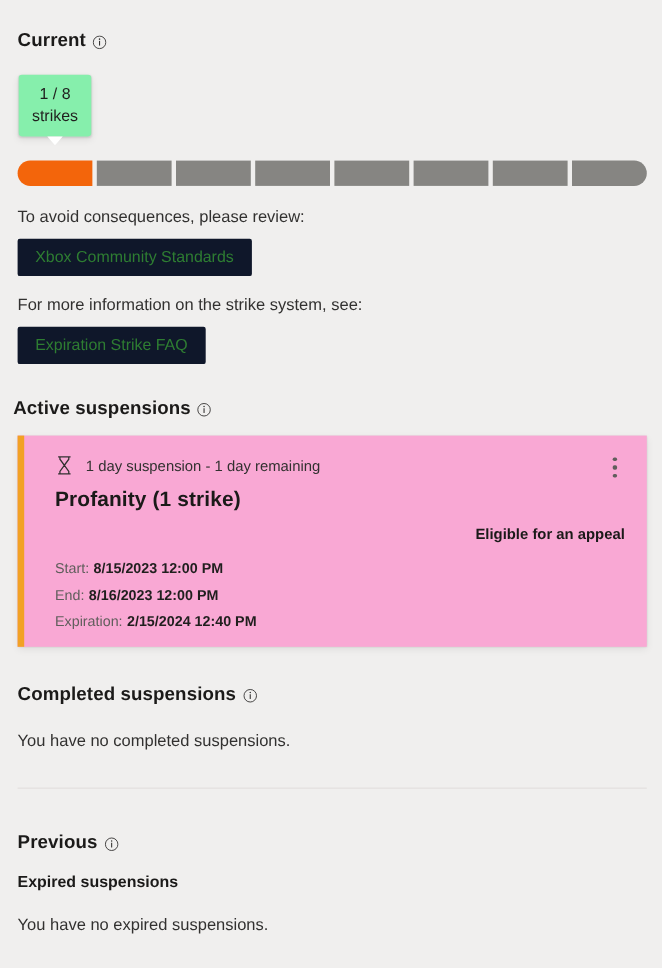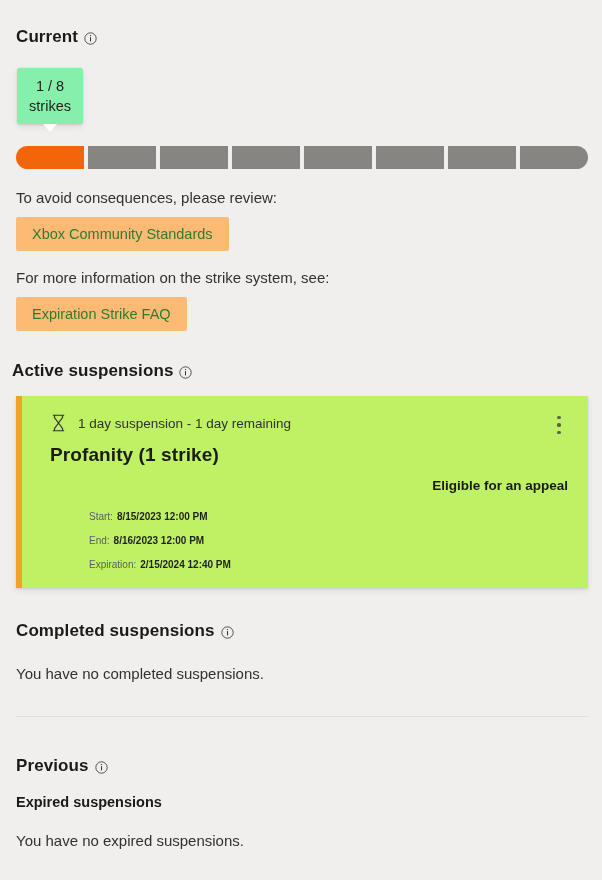--- a/index.html
+++ b/index.html
@@ -102,21 +102,21 @@
     font-size: 15px;
     color: #323130;
     white-space: nowrap;
   }
   .p-review { top: 189px; }
   .p-info   { top: 269px; }
 
   .linkbtn {
     position: absolute;
     left: 16px;
-    background: #fdba74;
+    background: #0f172a;
     border: none;
     border-radius: 2px;
     padding: 0 16px;
     height: 34px;
     line-height: 34px;
     font-family: "Liberation Sans", sans-serif;
     font-size: 14.5px;
     color: #2e7d32;
     cursor: pointer;
     white-space: nowrap;
@@ -125,21 +125,21 @@
   .b-faq       { top: 297px; }
 
   
   .card {
     position: absolute;
     left: 16px;
     top: 396px;
     width: 572px;
     height: 192px;
     box-sizing: border-box;
-    background: #bef264;
+    background: #f9a8d4;
     border-left: 6px solid #f2a124;
     box-shadow: 0 .6px 1.8px rgba(0,0,0,.10), 0 3px 7px rgba(0,0,0,.07);
   }
   .card-inner {
     position: relative;
     height: 100%;
     padding: 18px 20px 0 28px;
     box-sizing: border-box;
   }
   .card-top {
@@ -164,24 +164,23 @@
   }
   .card-eligible {
     margin-top: 12px;
     font-size: 13.5px;
     font-weight: 700;
     color: #1b1a19;
     text-align: right;
   }
   .kv {
     margin-top: 12px;
-    font-size: 10px;
+    font-size: 13px;
     line-height: 24px;
     color: #605e5c;
-    margin-left: 39px;
   }
   .kv-row { white-space: nowrap; }
   .kv-key { color: #605e5c; }
   .kv-val { color: #201f1e; font-weight: 700; margin-left: 4px; }
 
   .kebab {
     position: absolute;
     right: 16px;
     top: 14px;
     width: 26px;

